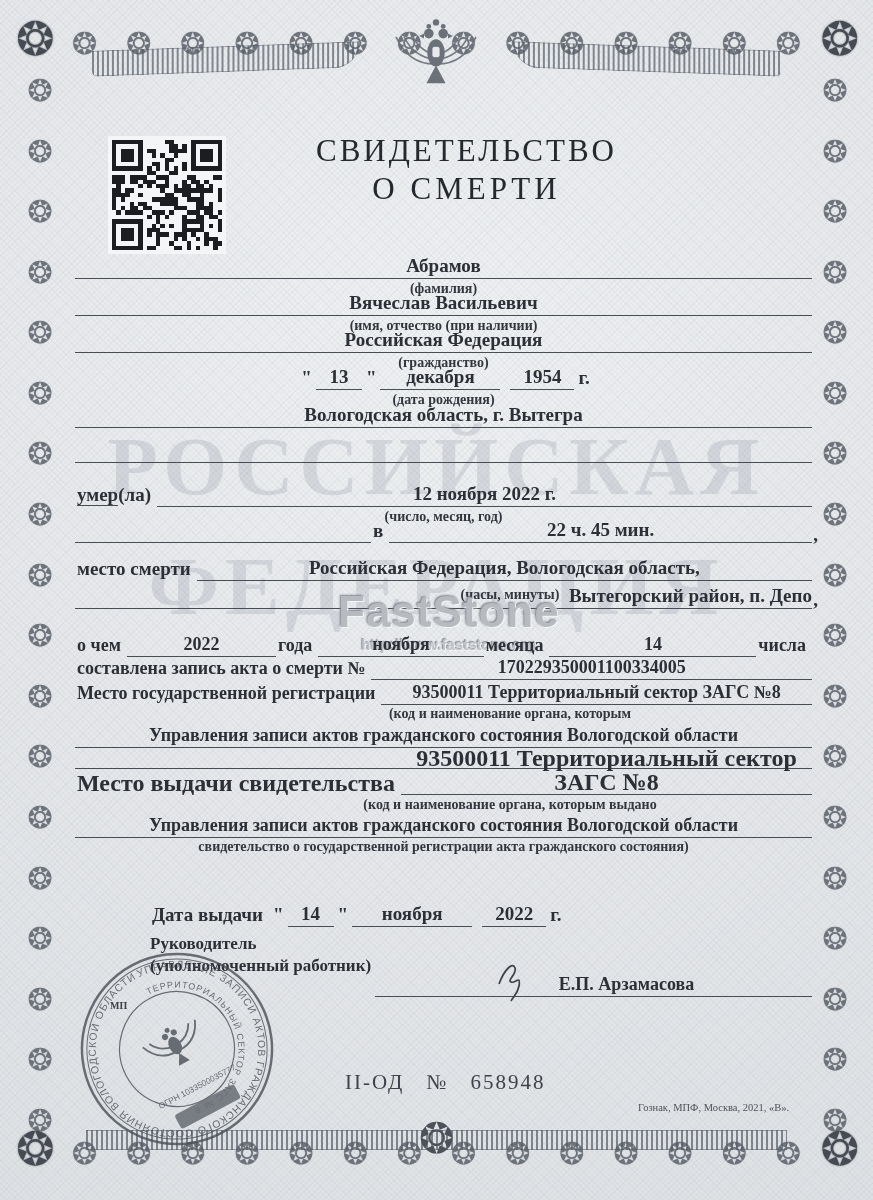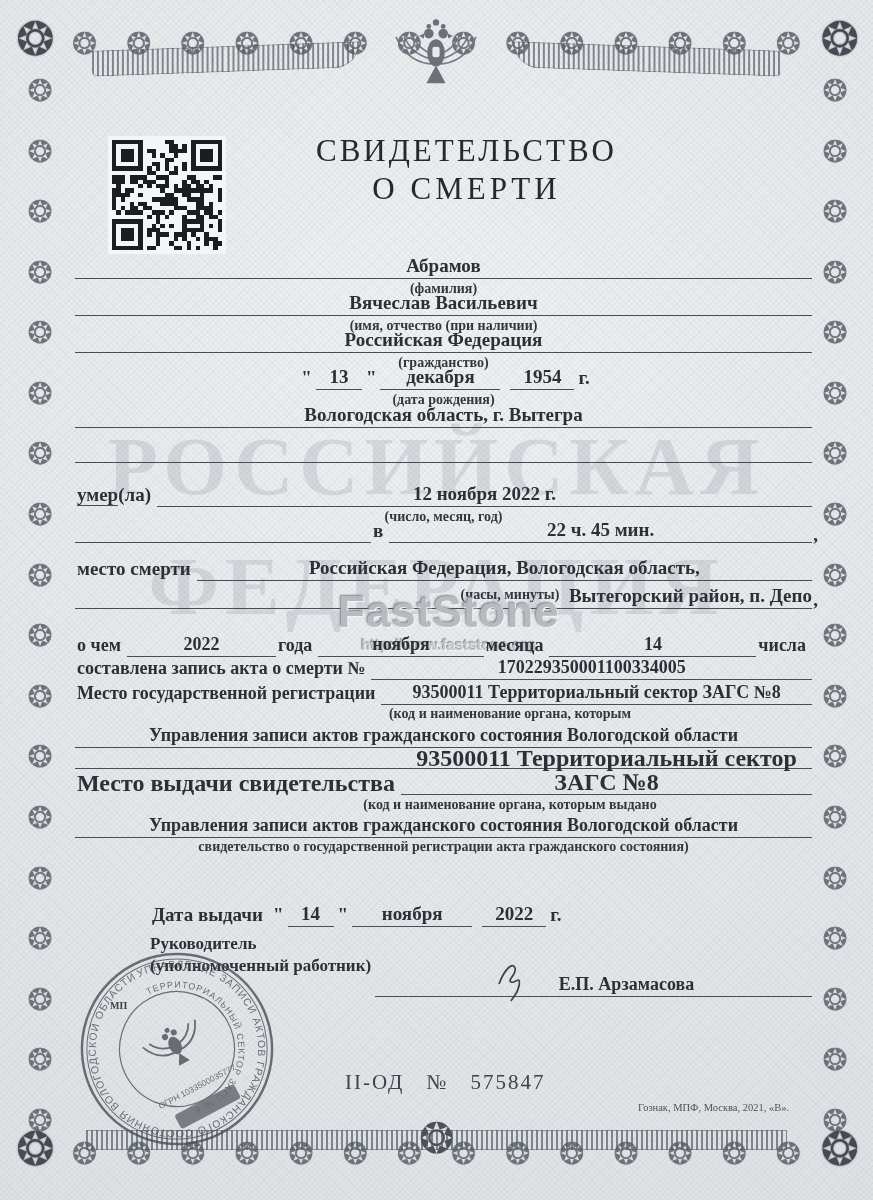--- a/index.html
+++ b/index.html
@@ -631,17 +631,17 @@
           <path d="M0 14 L-10 32 L10 32 Z"></path>
         </g>
       </g>
       <rect x="66" y="158" width="68" height="16" rx="3" fill="#4a4f57" opacity=".85"></rect>
     </svg>
   </div>
 
   <div class="serial">
     <span>II-ОД</span>
     <span>№</span>
-    <span>575847</span>
+    <span>658948</span>
   </div>
   <div class="imprint">Гознак, МПФ, Москва, 2021, «В».</div>
 
 </div>
 
 </body></html>

